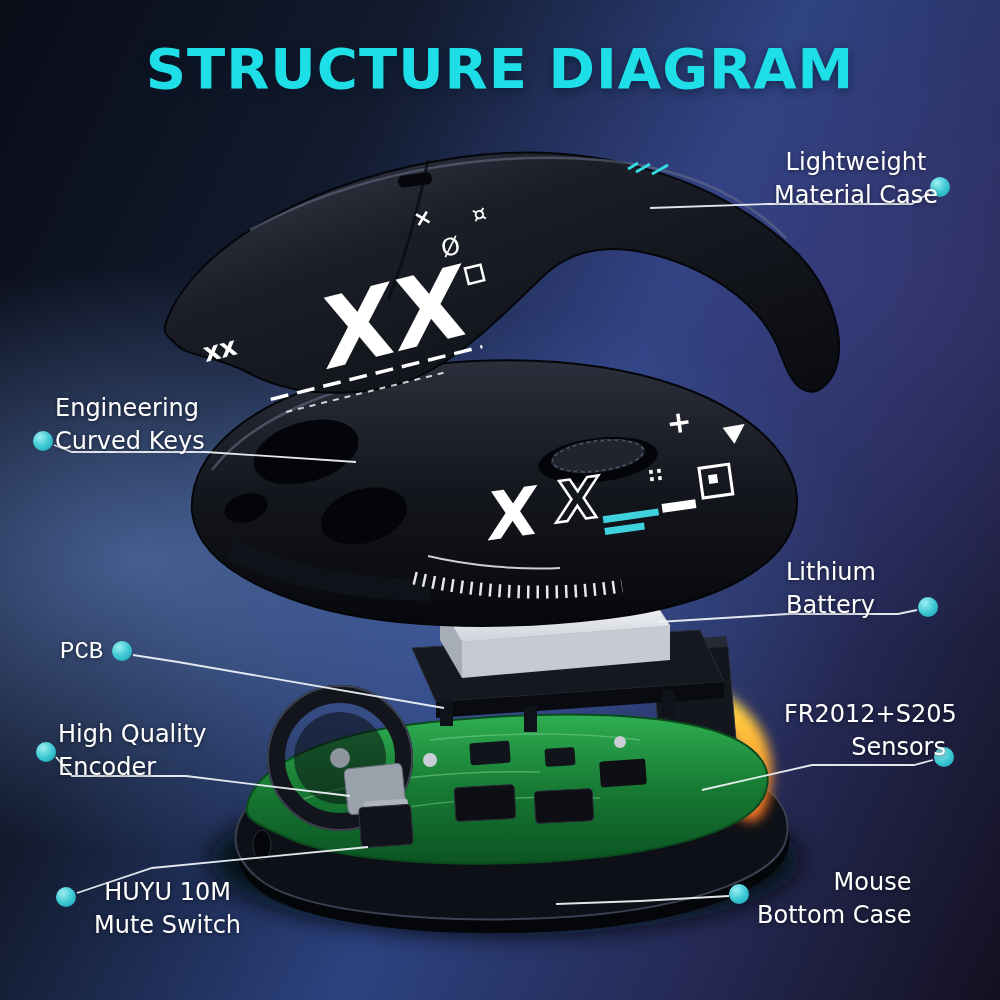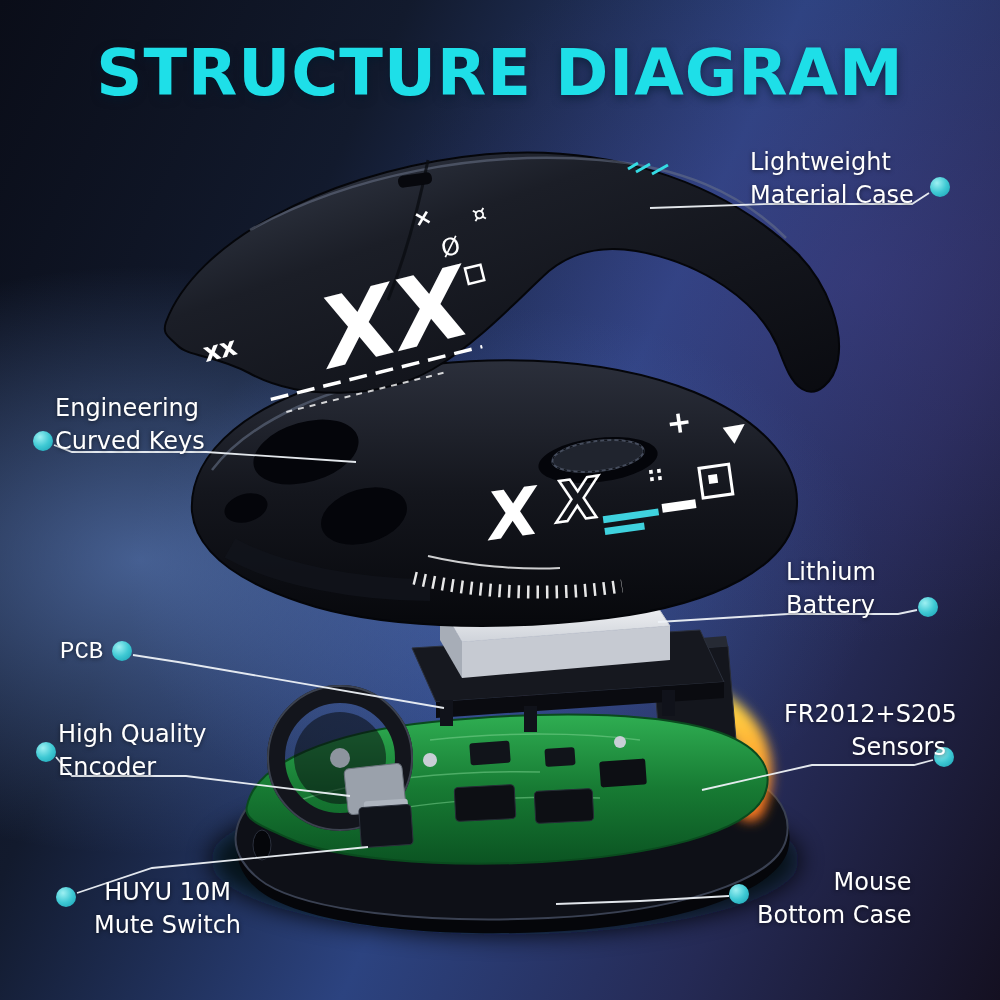--- a/index.html
+++ b/index.html
@@ -7,29 +7,29 @@
     position:relative;width:1000px;height:1000px;overflow:hidden;
     font-family:"DejaVu Sans","Liberation Sans",sans-serif;
     background:
       radial-gradient(ellipse 620px 420px at 14% 56%, rgba(112,152,228,0.55), rgba(112,152,228,0) 70%),
       radial-gradient(ellipse 520px 380px at 50% 58%, rgba(86,116,196,0.35), rgba(86,116,196,0) 72%),
       radial-gradient(ellipse 700px 520px at 86% 28%, rgba(80,66,150,0.32), rgba(80,66,150,0) 70%),
       linear-gradient(115deg,#0a0d18 0%,#121a2d 28%,#2c4380 55%,#252a55 78%,#141021 100%);
   }
   .title{
     position:absolute;top:36px;left:0;width:100%;margin:0;text-align:center;
-    font-size:64px;font-weight:bold;letter-spacing:1px;color:#1edfe8;
+    font-size:56px;font-weight:bold;letter-spacing:1px;color:#1edfe8;
     text-shadow:0 3px 10px rgba(0,25,45,.6);
   }
   .scene{position:absolute;left:0;top:0;}
   .label{
     position:absolute;color:#ffffff;font-size:24px;line-height:1.36;
     white-space:pre-line;text-shadow:0 1px 4px rgba(0,0,0,.55);
   }
-  .lbl-lightweight{left:750px;top:146px;width:178px;text-align:left;}
+  .lbl-lightweight{left:767px;top:146px;width:178px;text-align:center;}
   .lbl-engineering{left:55px;top:392px;width:165px;}
   .lbl-lithium{left:786px;top:556px;text-align:left;}
   .lbl-pcb{left:60px;top:636px;font-family:Liberation Mono, monospace;}
   .lbl-sensors{left:784px;top:698px;width:162px;text-align:right;}
   .lbl-encoder{left:58px;top:718px;width:162px;text-align:left;}
   .lbl-mute{left:94px;top:876px;text-align:center;}
   .lbl-bottom{left:757px;top:866px;text-align:right;}
 </style>
 </head>
 <body>

